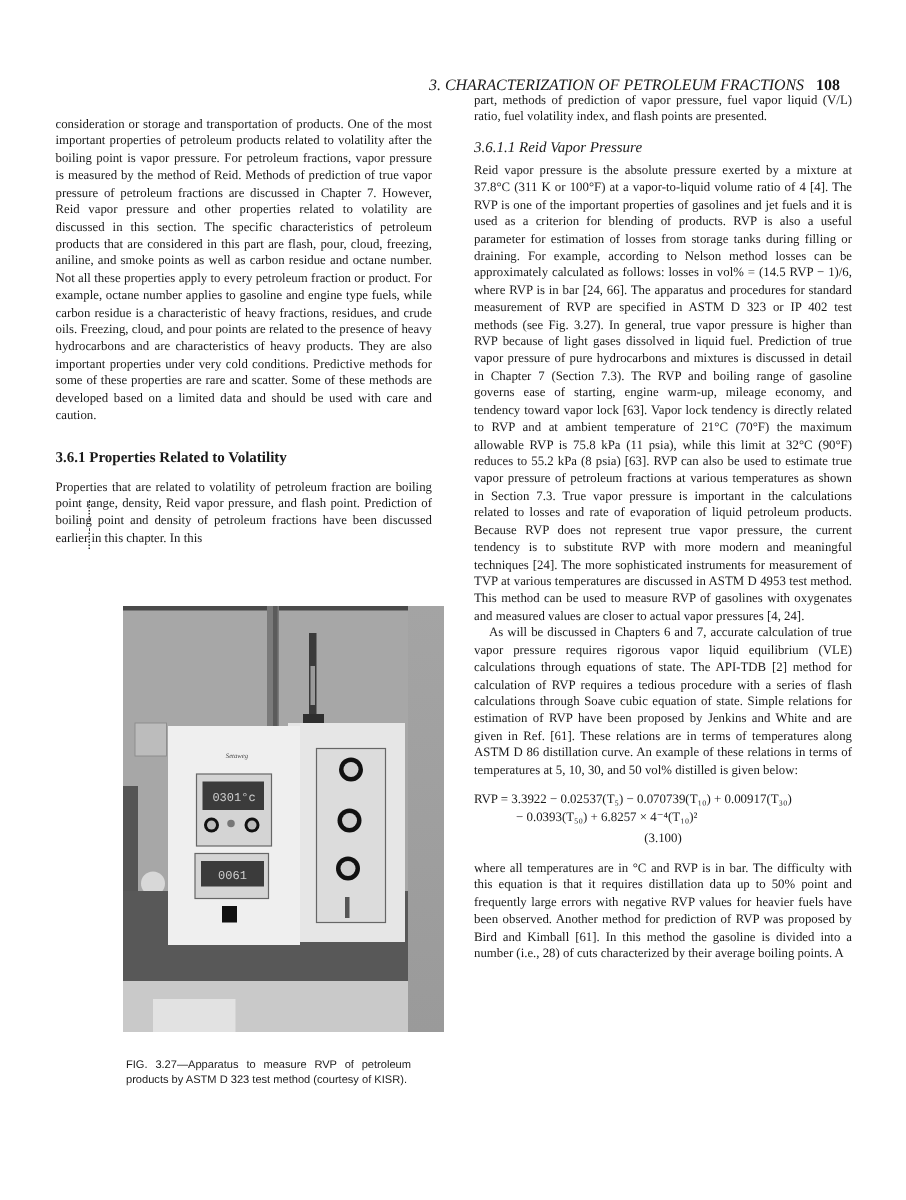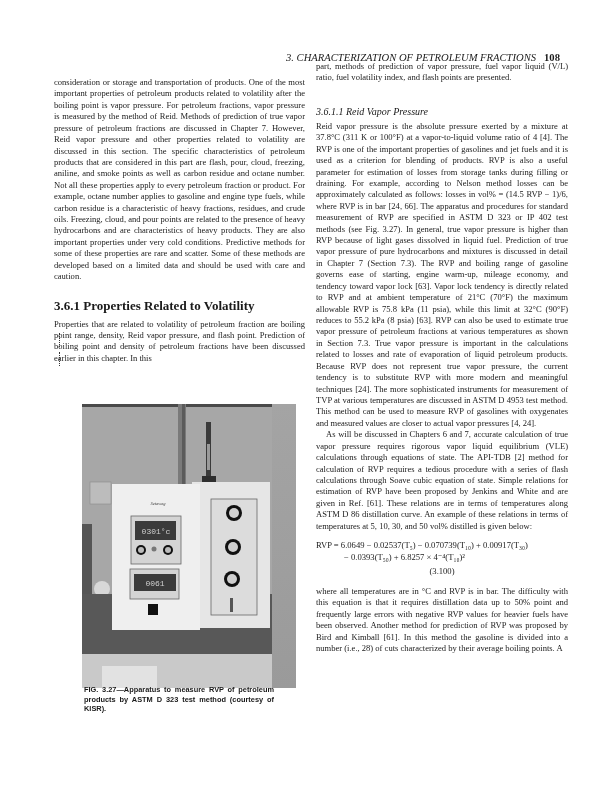--- a/index.html
+++ b/index.html
@@ -2,34 +2,34 @@
 <html><head>
 <meta charset="utf-8">
 <style>
   html, body { margin: 0; padding: 0; background: #ffffff; }
   body { width: 604px; height: 800px; position: relative; overflow: hidden;
          font-family: "Liberation Serif", "DejaVu Serif", serif; color: #1a1a1a; }
   .running-head { position: absolute; top: 52px; left: 286px; width: 290px;
                   font-size: 10.6px; font-style: italic; white-space: nowrap; }
   .running-head .pg { font-style: normal; font-weight: bold; margin-left: 8px; }
   .col { position: absolute; font-size: 8.55px; line-height: 11.42px; text-align: justify; }
-  .col-left { left: 54px; top: 77px; width: 251px; }
+  .col-left { left: 37px; top: 77px; width: 251px; }
   .col-right { left: 316px; top: 61px; width: 252px; }
   .col p { margin: 0; }
   .indent { text-indent: 10px; }
-  .sec-head { font-family: "Liberation Serif", serif; font-weight: bold; font-size: 13px;
+  .sec-head { font-family: "Liberation Serif", serif; font-weight: bold; font-size: 10px;
               margin: 17px 0 7px 0; line-height: 12px; }
-  .subsec-head { font-style: italic; font-size: 10px; margin: 22px 0 3px 0; line-height: 12px; }
+  .subsec-head { font-style: italic; font-size: 10px; margin: 9px 0 3px 0; line-height: 12px; }
   .eq { font-size: 8.6px; line-height: 12px; margin: 7px 0 0 0; white-space: nowrap; text-align: left; }
   .eq2 { padding-left: 28px; }
   .eqnum { margin: 2px 0 9px 0; text-align: center; }
   .figure { position: absolute; left: 82px; top: 404px; width: 214px; height: 284px;
             background: linear-gradient(#a4a4a4, #9a9a9a); overflow: hidden; }
-  .caption { position: absolute; left: 84px; top: 685px; width: 190px;
-             font-family: "Liberation Sans", "DejaVu Sans", sans-serif; font-weight: bold;
+  .caption { position: absolute; left: 84px; top: 705px; width: 190px;
+             font-family: "Liberation Sans", "DejaVu Sans", sans-serif; font-weight: normal;
              font-size: 7.4px; line-height: 9.5px; text-align: justify; }
   .stray-dots { position: absolute; left: 59px; width: 2px; border-left: 1px dotted #333; }
 </style>
 </head>
 <body>
 
 <div class="running-head">
   <span>3. CHARACTERIZATION OF PETROLEUM FRACTIONS</span><span class="pg">108</span>
 </div>
 
@@ -90,17 +90,17 @@
   </svg>
 </div>
 
 <div class="caption">FIG. 3.27—Apparatus to measure RVP of petroleum products by ASTM D 323 test method (courtesy of KISR).</div>
 
 <div class="col col-right">
   <p>part, methods of prediction of vapor pressure, fuel vapor liquid (V/L) ratio, fuel volatility index, and flash points are presented.</p>
   <div class="subsec-head">3.6.1.1 Reid Vapor Pressure</div>
   <p>Reid vapor pressure is the absolute pressure exerted by a mixture at 37.8°C (311 K or 100°F) at a vapor-to-liquid volume ratio of 4 [4]. The RVP is one of the important properties of gasolines and jet fuels and it is used as a criterion for blending of products. RVP is also a useful parameter for estimation of losses from storage tanks during filling or draining. For example, according to Nelson method losses can be approximately calculated as follows: losses in vol% = (14.5 RVP − 1)/6, where RVP is in bar [24, 66]. The apparatus and procedures for standard measurement of RVP are specified in ASTM D 323 or IP 402 test methods (see Fig. 3.27). In general, true vapor pressure is higher than RVP because of light gases dissolved in liquid fuel. Prediction of true vapor pressure of pure hydrocarbons and mixtures is discussed in detail in Chapter 7 (Section 7.3). The RVP and boiling range of gasoline governs ease of starting, engine warm-up, mileage economy, and tendency toward vapor lock [63]. Vapor lock tendency is directly related to RVP and at ambient temperature of 21°C (70°F) the maximum allowable RVP is 75.8 kPa (11 psia), while this limit at 32°C (90°F) reduces to 55.2 kPa (8 psia) [63]. RVP can also be used to estimate true vapor pressure of petroleum fractions at various temperatures as shown in Section 7.3. True vapor pressure is important in the calculations related to losses and rate of evaporation of liquid petroleum products. Because RVP does not represent true vapor pressure, the current tendency is to substitute RVP with more modern and meaningful techniques [24]. The more sophisticated instruments for measurement of TVP at various temperatures are discussed in ASTM D 4953 test method. This method can be used to measure RVP of gasolines with oxygenates and measured values are closer to actual vapor pressures [4, 24].</p>
   <p class="indent">As will be discussed in Chapters 6 and 7, accurate calculation of true vapor pressure requires rigorous vapor liquid equilibrium (VLE) calculations through equations of state. The API-TDB [2] method for calculation of RVP requires a tedious procedure with a series of flash calculations through Soave cubic equation of state. Simple relations for estimation of RVP have been proposed by Jenkins and White and are given in Ref. [61]. These relations are in terms of temperatures along ASTM D 86 distillation curve. An example of these relations in terms of temperatures at 5, 10, 30, and 50 vol% distilled is given below:</p>
-  <div class="eq">RVP = 6.0649 − 0.02537(T₅) − 0.070739(T₁₀) + 0.00917(T₃₀)</div>
+  <div class="eq">RVP = 3.3922 − 0.02537(T₅) − 0.070739(T₁₀) + 0.00917(T₃₀)</div>
   <div class="eq eq2" style="margin-top:0">− 0.0393(T₅₀) + 6.8257 × 4⁻⁴(T₁₀)²</div>
   <div class="eq eqnum">(3.100)</div>
   <p>where all temperatures are in °C and RVP is in bar. The difficulty with this equation is that it requires distillation data up to 50% point and frequently large errors with negative RVP values for heavier fuels have been observed. Another method for prediction of RVP was proposed by Bird and Kimball [61]. In this method the gasoline is divided into a number (i.e., 28) of cuts characterized by their average boiling points. A</p>
 </div>
 
 </body></html>

